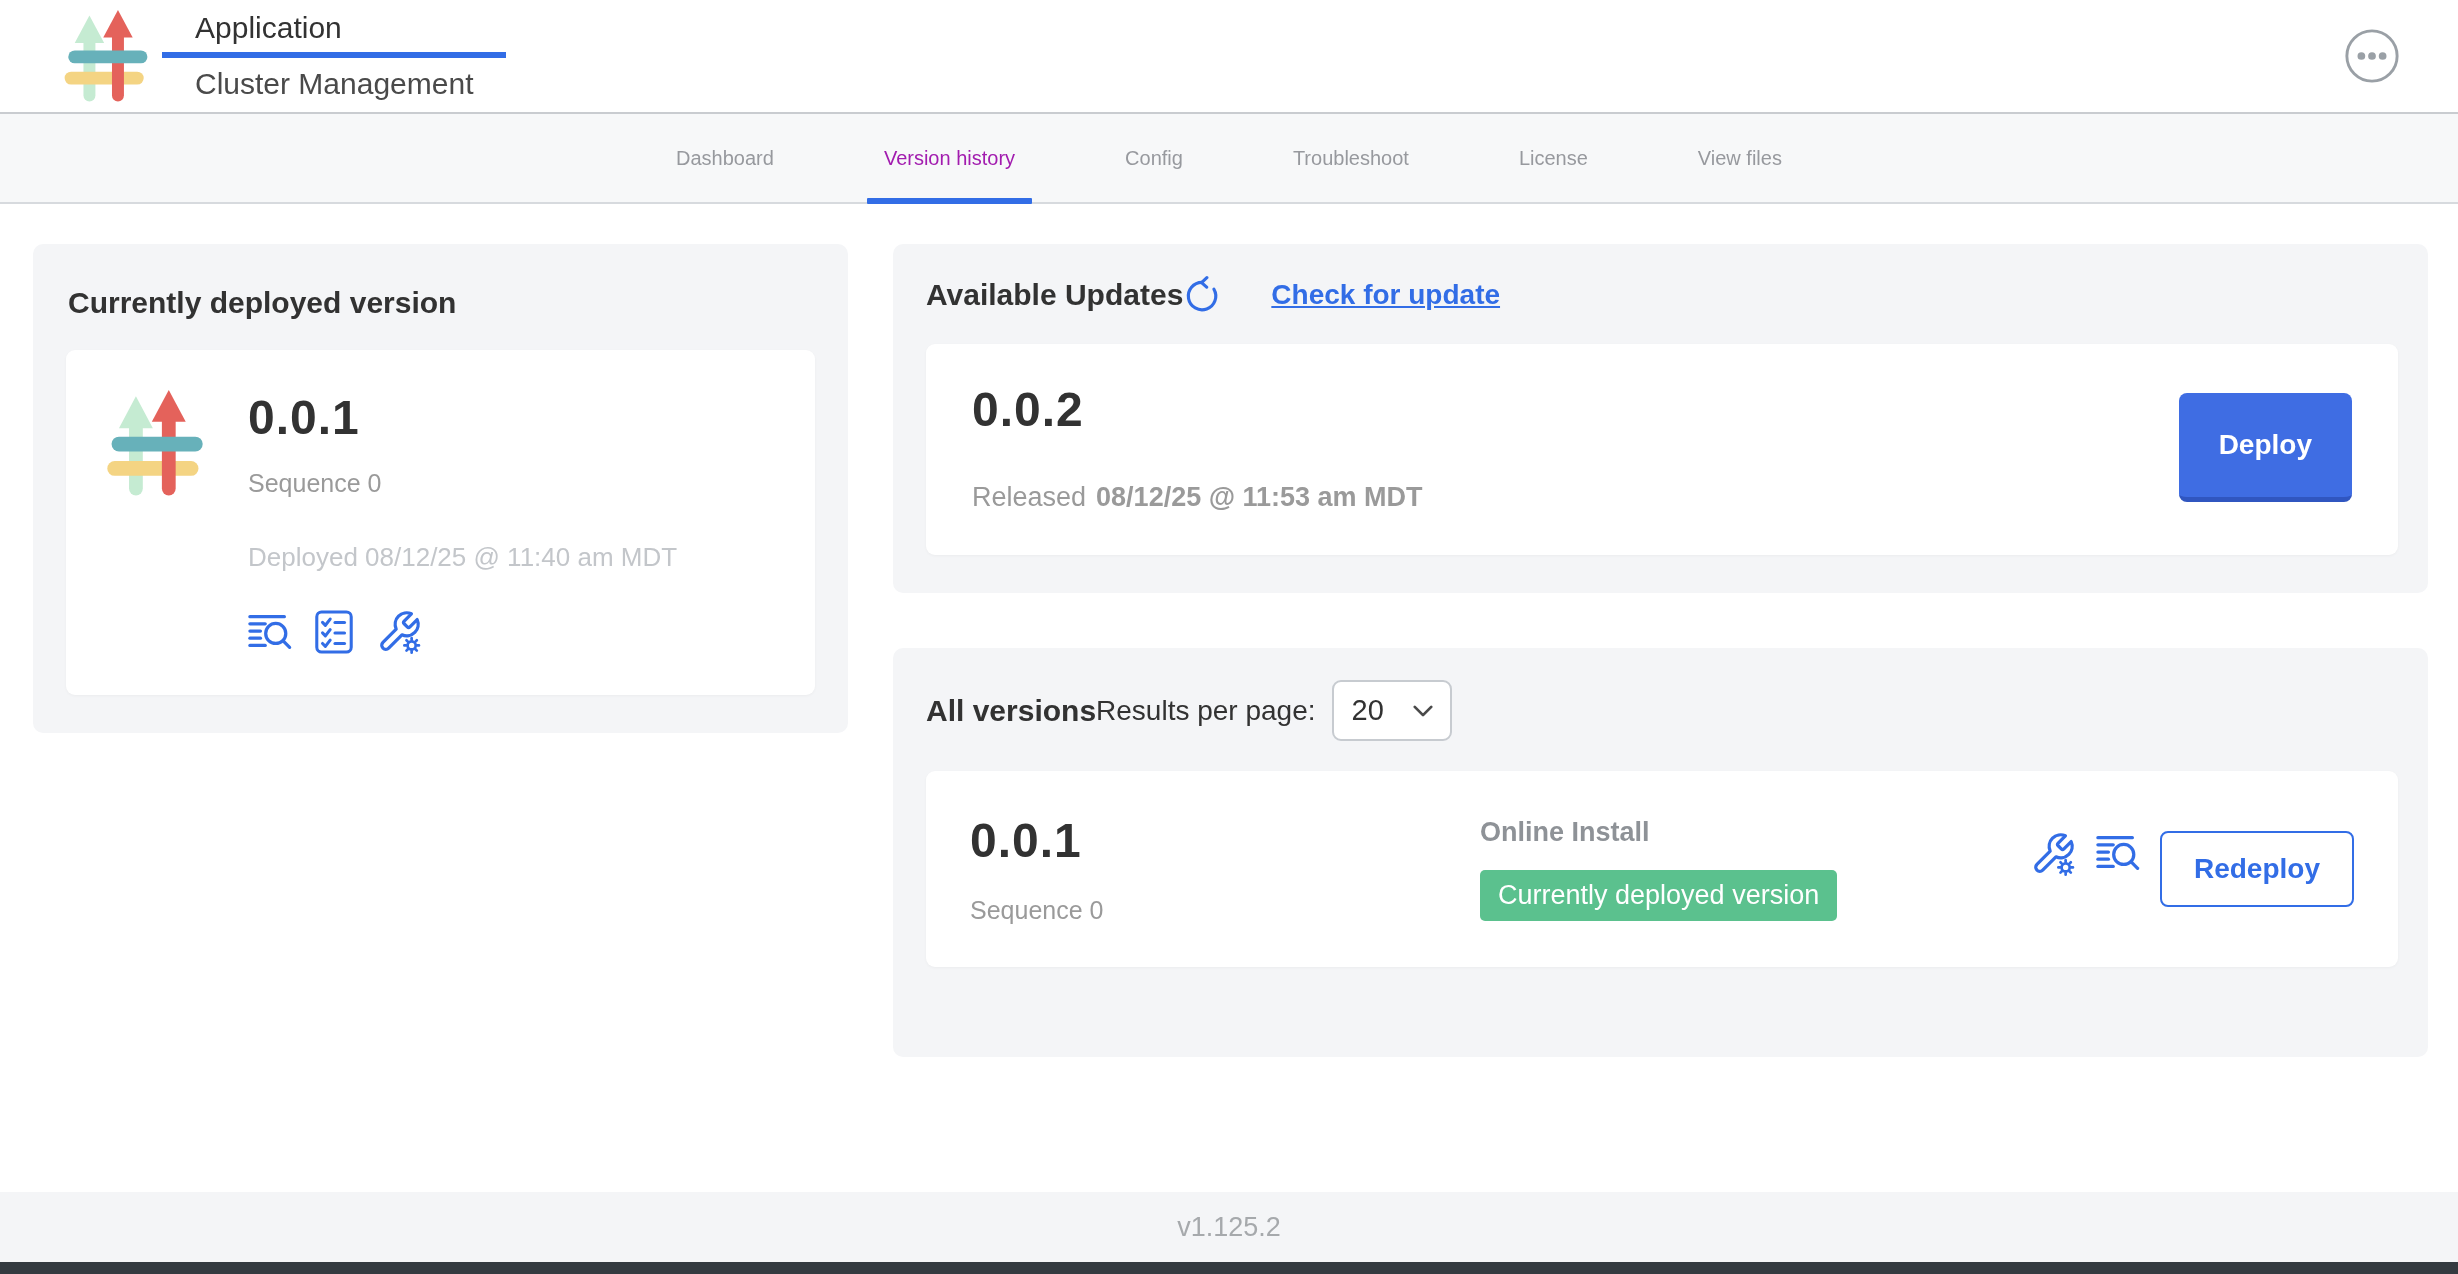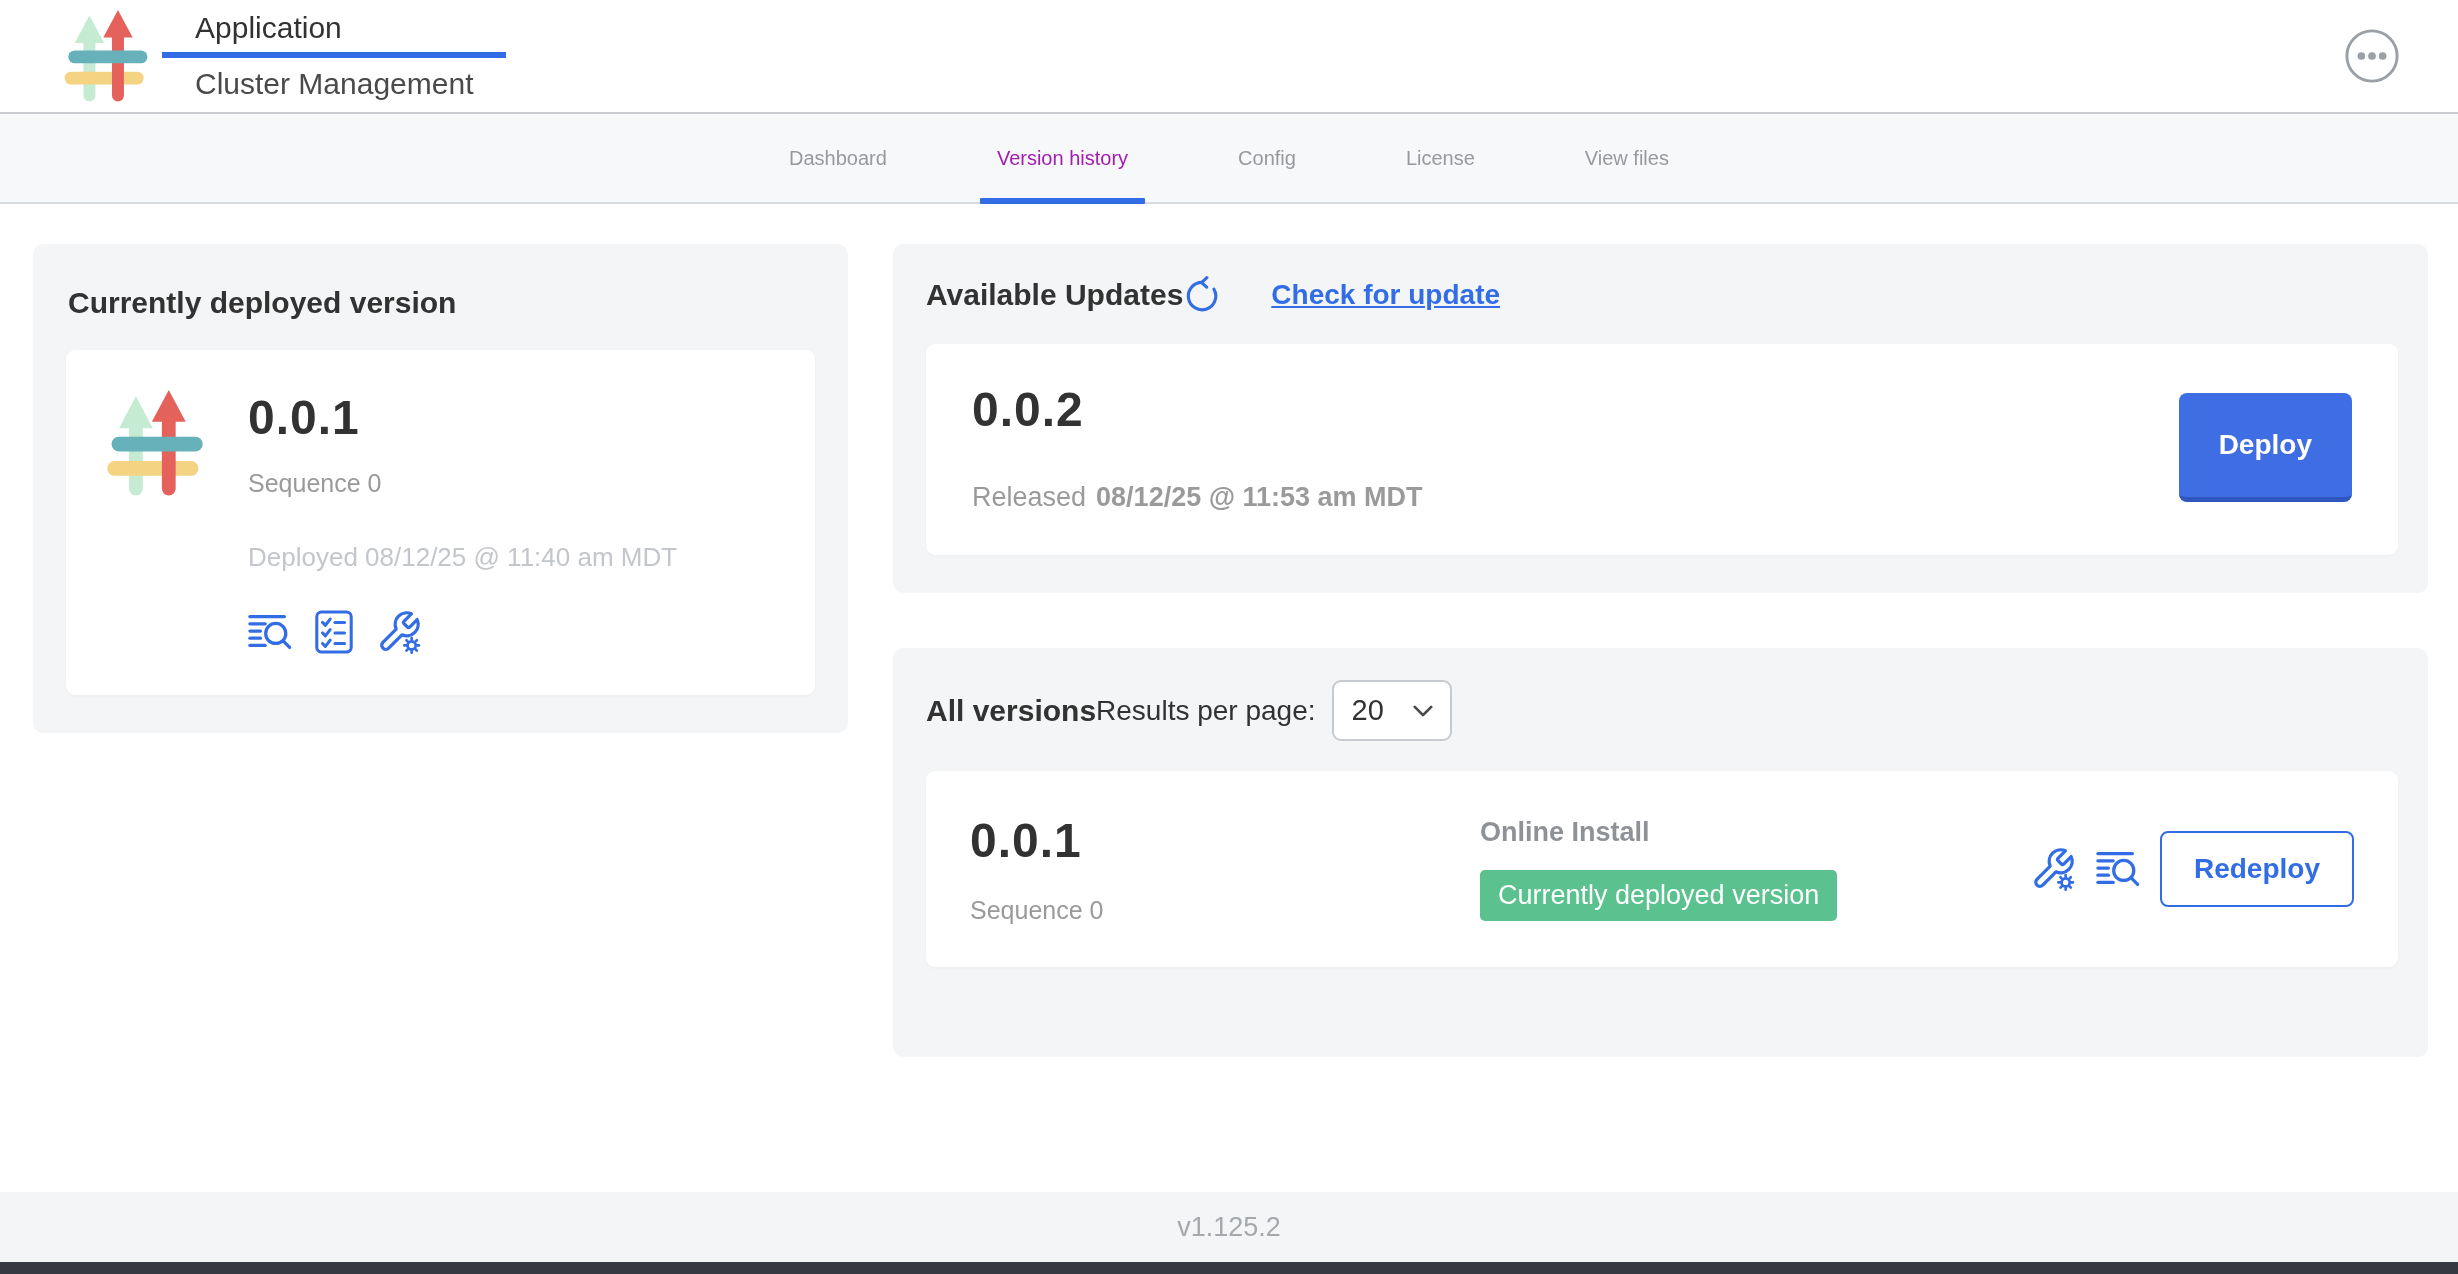--- a/index.html
+++ b/index.html
@@ -177,21 +177,21 @@
   .vr-mid { display: flex; flex-direction: column; gap: 22px; }
   .install-type { font-size: 27px; font-weight: 600; color: #8e9297; }
   .deployed-badge {
     align-self: flex-start;
     background: #5bc18e;
     color: #ffffff;
     font-size: 27px;
     padding: 10px 18px;
     border-radius: 5px;
   }
-  .vr-right { margin-left: auto; display: flex; align-items: center; gap: 20px; }
+  .vr-right { margin-left: auto; display: flex; gap: 20px; }
   .redeploy-btn {
     background: #ffffff;
     border: 2px solid #326de6;
     border-radius: 8px;
     color: #326de6;
     font-family: inherit;
     font-size: 28px;
     font-weight: 700;
     padding: 20px 32px;
     cursor: pointer;
@@ -233,20 +233,21 @@
     <circle cx="19" cy="30" r="4" fill="#9aa0a6"></circle>
     <circle cx="30" cy="30" r="4" fill="#9aa0a6"></circle>
     <circle cx="41" cy="30" r="4" fill="#9aa0a6"></circle>
   </svg>
 </div>
 
 <div class="subnav">
   <div class="sub-tab">Dashboard</div>
   <div class="sub-tab active">Version history</div>
   <div class="sub-tab">Config</div>
+  <div class="sub-tab">Troubleshoot</div>
   <div class="sub-tab">License</div>
   <div class="sub-tab">View files</div>
 </div>
 
 <div class="main">
 
   <div class="gray-card deployed-card">
     <div class="card-title">Currently deployed version</div>
     <div class="white-card deployed-inner">
       <svg class="deployed-logo" viewBox="0 0 100 100">

